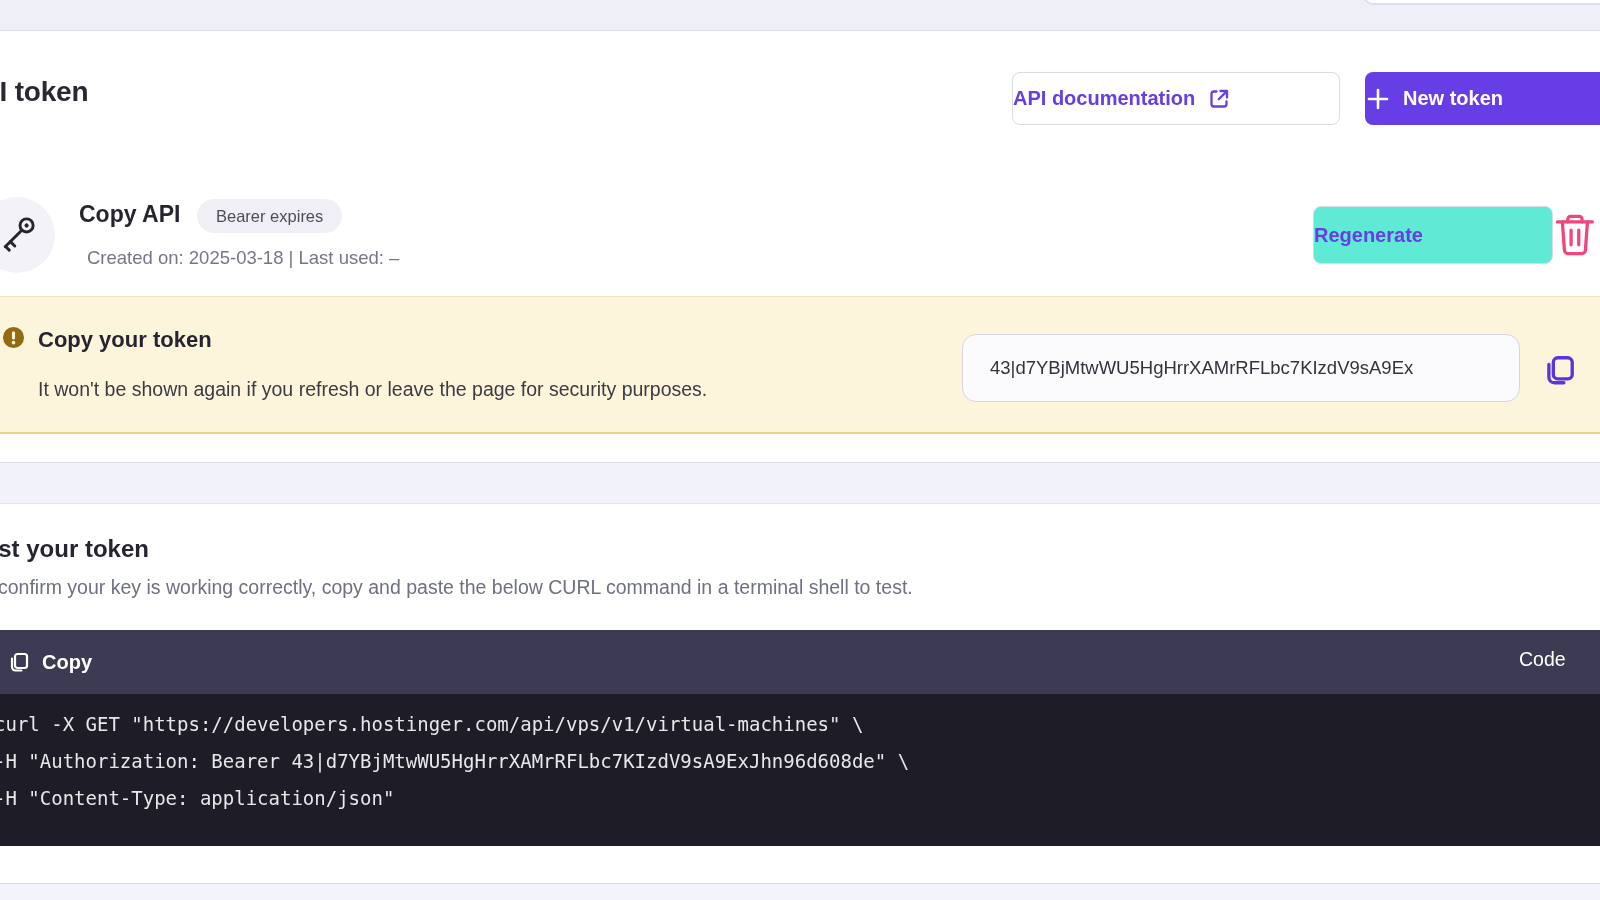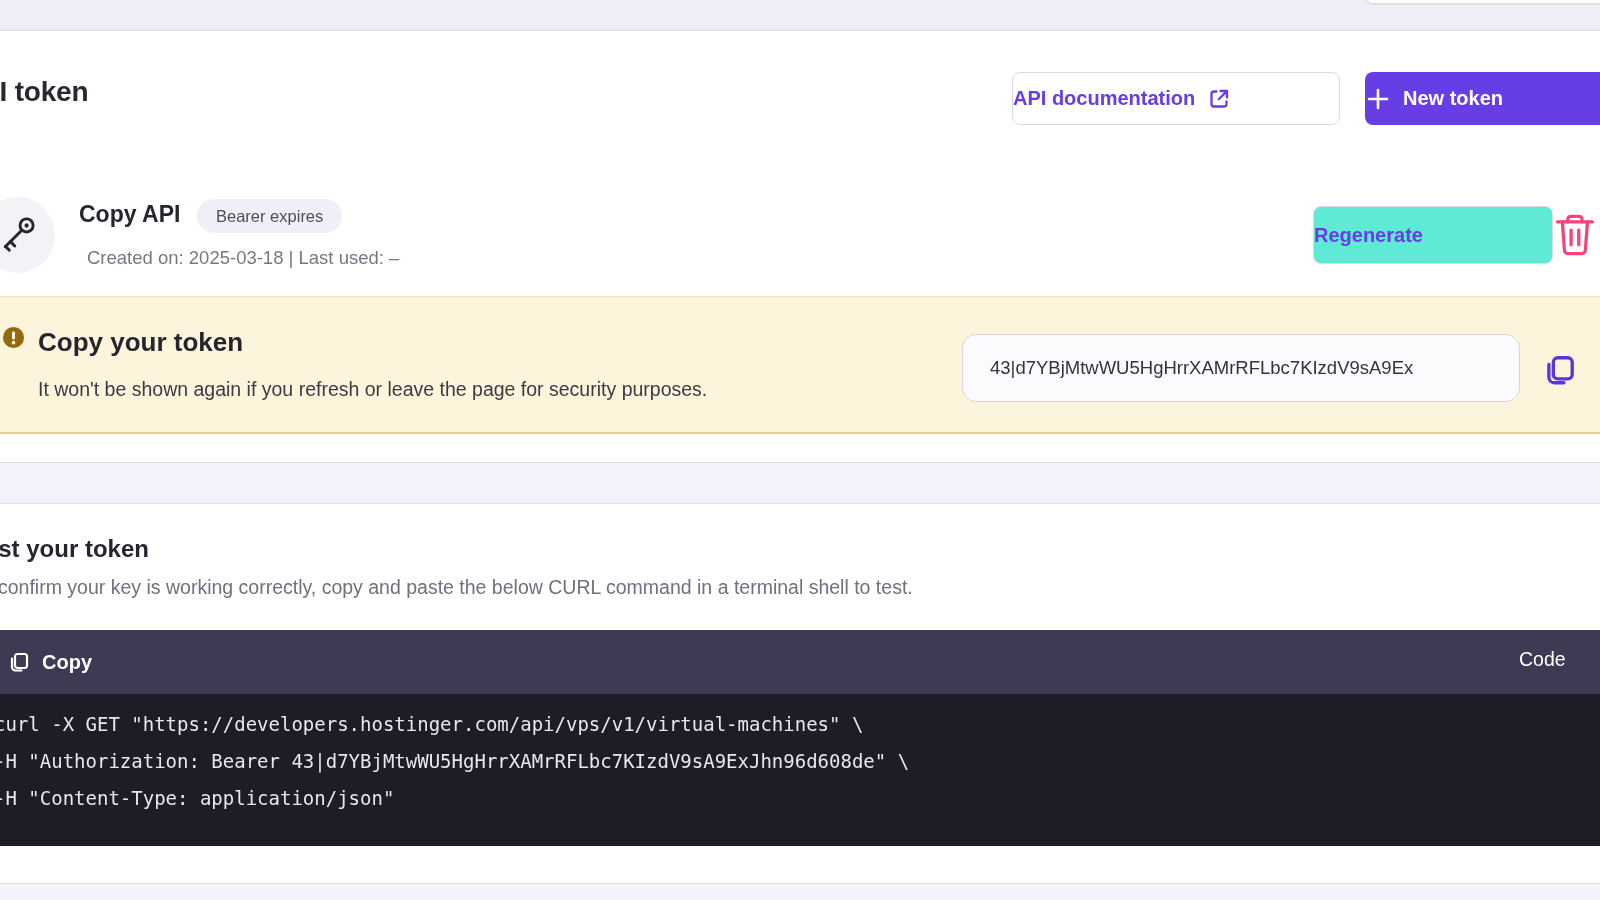--- a/index.html
+++ b/index.html
@@ -37,21 +37,21 @@
     white-space:nowrap;margin-left:8px; }
   .btn-regenerate { position:absolute; left:1313px; top:206px; width:240px; height:58px;
     background:#5eead4; border:1.5px solid #DADAE4; color:#673DE6; }
   .trash-btn { position:absolute; left:1550px; top:211px; width:52px; height:48px;
     background:none; border:none; cursor:pointer; }
 
   
   .banner { position:absolute; left:0; top:296px; width:1600px; height:138px;
     background:#FCF5DC; border-top:1px solid #F0E4BC; border-bottom:2px solid #E9D18F; }
   .warn-icon { position:absolute; left:2px; top:326px; width:23px; height:23px; }
-  .banner-title { position:absolute; left:38px; top:327px; font-size:26px; font-weight:700;
+  .banner-title { position:absolute; left:38px; top:327px; font-size:22px; font-weight:700;
     color:#26252F; white-space:nowrap; }
   .banner-body { position:absolute; left:38px; top:378px; font-size:19.5px; color:#3C3A43;
     white-space:nowrap; }
   .token-input { position:absolute; left:962px; top:334px; width:558px; height:68px;
     background:#FBFBFD; border:1.5px solid #D6D6DE; border-radius:14px; padding:0 24px 0 27px;
     font-family:"Liberation Sans", sans-serif; font-size:18.5px; color:#34333D; outline:none; }
   .copy-token-btn { position:absolute; left:1540px; top:348px; width:44px; height:44px;
     background:none; border:none; cursor:pointer; }
 
   

